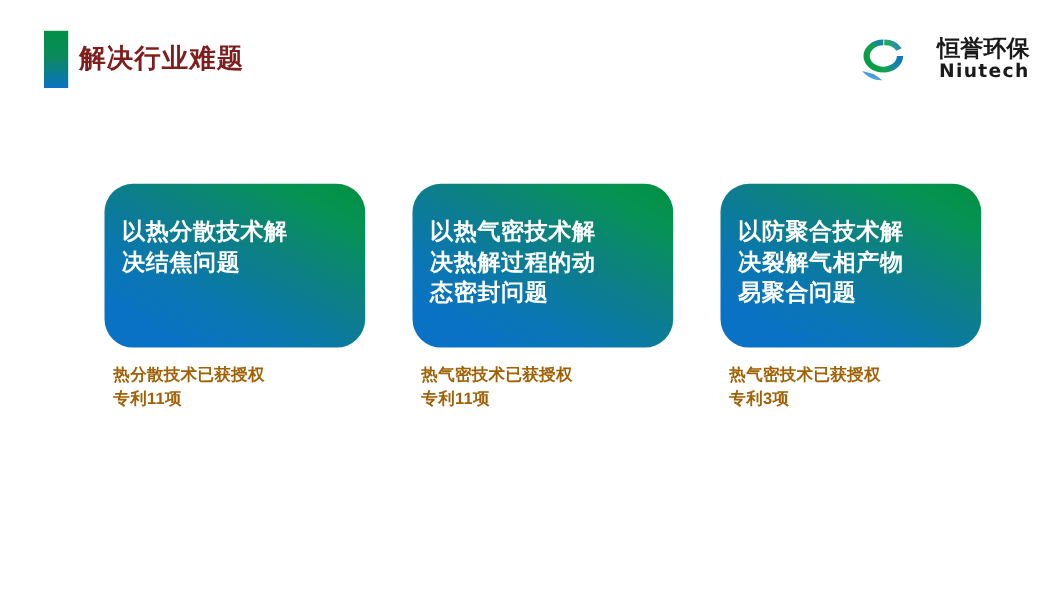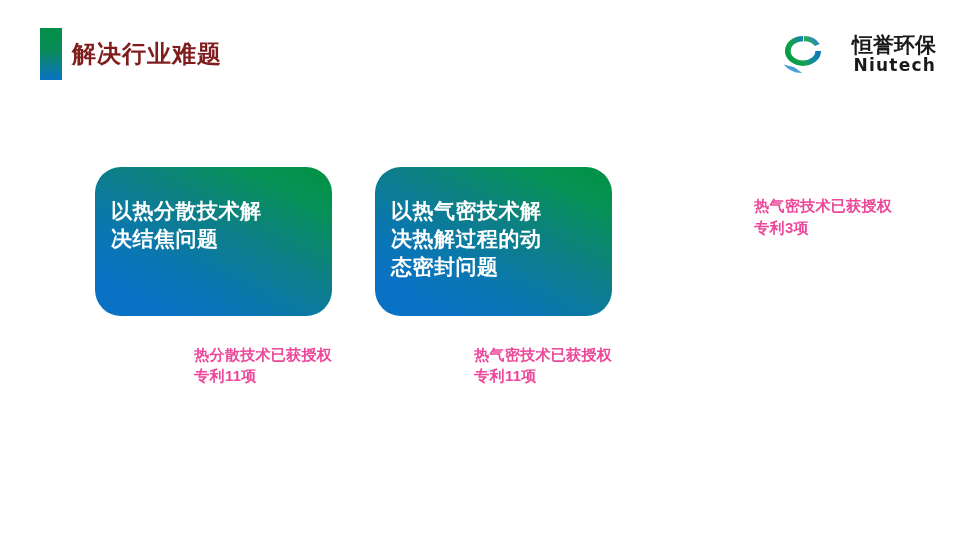--- a/index.html
+++ b/index.html
@@ -92,21 +92,20 @@
     top: 167px;
     width: 800px;
     height: 220px;
     display: flex;
     gap: 43px;
   }
   .card-col {
     width: 237px;
     display: flex;
     flex-direction: column;
-    align-items: flex-end;
   }
   .card-box {
     width: 237px;
     height: 149px;
     border-radius: 26px;
     background: linear-gradient(208deg, #00913f 0%, #069255 16%, #0d7f86 42%, #0a77b0 66%, #0a72c4 85%, #0a72c4 100%);
     box-sizing: border-box;
     padding: 30px 20px 10px 16px;
     display: block;
     position: relative;
@@ -114,25 +113,25 @@
   }
   .card-heading {
     font-size: 21px;
     font-weight: bold;
     color: #ffffff;
     line-height: 1.33;
     letter-spacing: 0.5px;
     white-space: pre-line;
   }
   .card-caption {
-    margin-top: 28px;
+    margin-top: 14px;
     padding-left: 8px;
     font-size: 15px;
     font-weight: bold;
-    color: #ec4899;
+    color: #a16207;
     line-height: 1.45;
     letter-spacing: 0.3px;
     white-space: pre-line;
   }
 </style>
 </head>
 <body>
 
 <div class="slide-header">
   <div class="title-accent-bar"></div>
@@ -182,17 +181,22 @@
     <div class="card-box">
       <div class="card-heading">以热气密技术解
 决热解过程的动
 态密封问题</div>
     </div>
     <div class="card-caption">热气密技术已获授权
 专利11项</div>
   </div>
 
   <div class="card-col">
+    <div class="card-box">
+      <div class="card-heading">以防聚合技术解
+决裂解气相产物
+易聚合问题</div>
+    </div>
     <div class="card-caption">热气密技术已获授权
 专利3项</div>
   </div>
 
 </div>
 
 </body></html>

